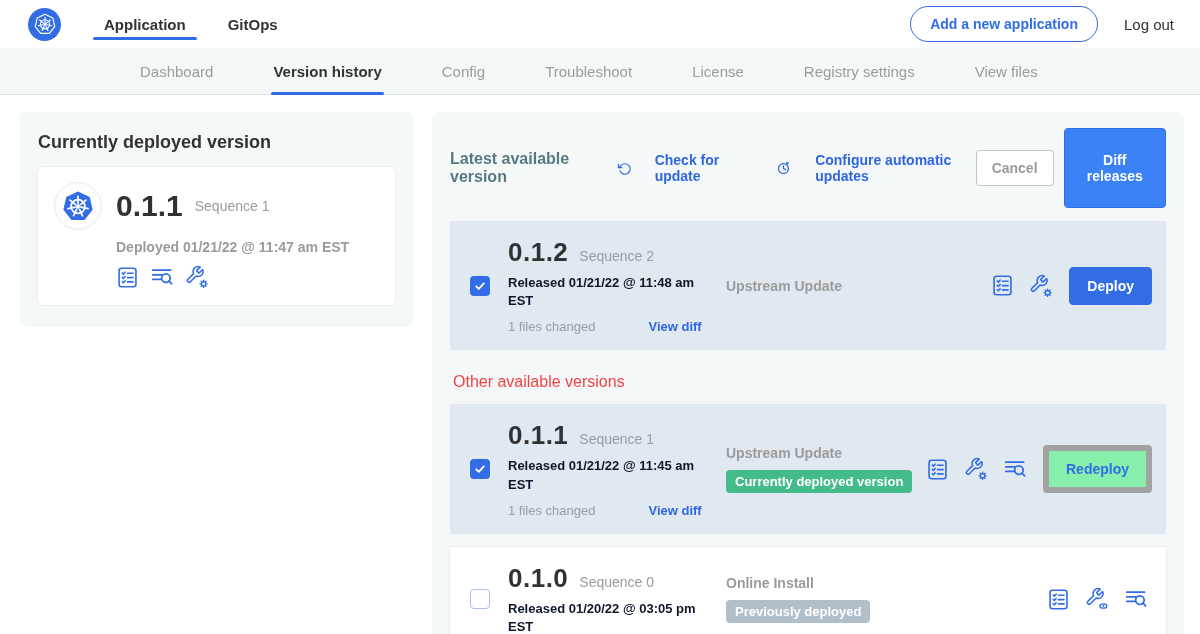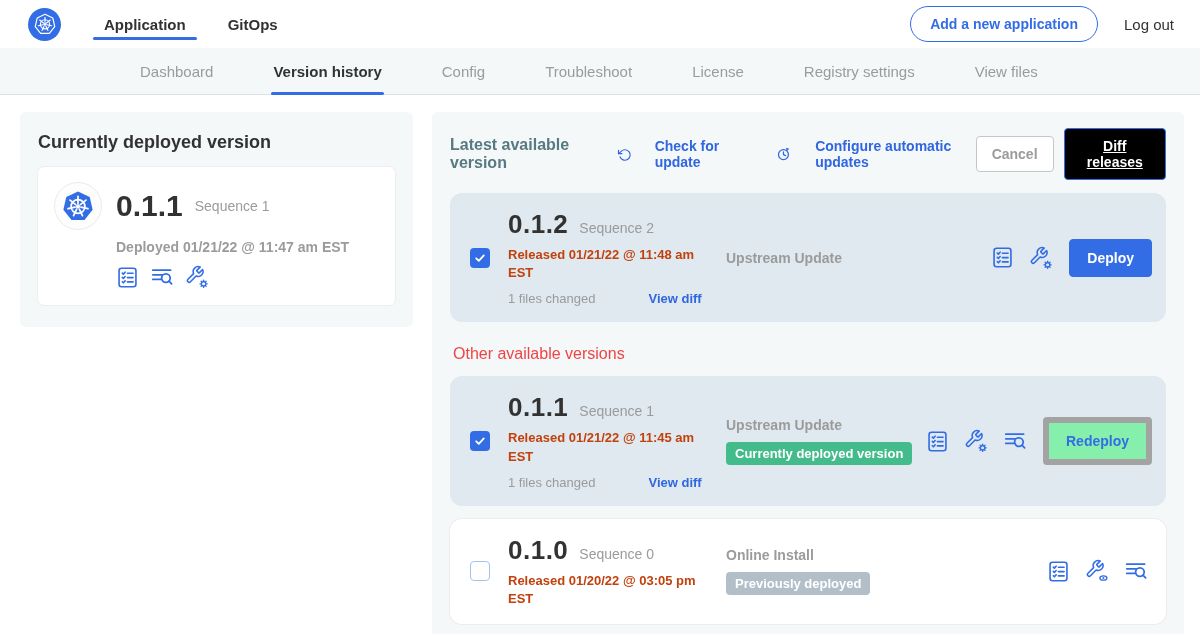--- a/index.html
+++ b/index.html
@@ -64,35 +64,35 @@
   .panel-head { display:flex; align-items:center; }
   .panel-title { font-size:16px; font-weight:700; color:#577981; }
   .head-link { display:flex; align-items:center; gap:24px; color:#3066e0; font-size:14px; font-weight:700; cursor:pointer; }
   .head-link.first { margin-left:14px; }
   .head-link.second { margin-left:28px; }
   .cancel-btn {
     margin-left:auto; background:#fff; border:1px solid #c3c7c9; color:#9b9b9b; cursor:pointer;
     font-family:inherit; font-weight:700; font-size:14px; padding:9px 15px; border-radius:4px;
   }
   .diff-btn {
-    margin-left:10px; background:#000000; border:1px solid #326de6; color:#fff; cursor:pointer;
-    font-family:inherit; font-weight:700; font-size:14px; padding:9px 15px; border-radius:4px;text-decoration:underline;
-  }
-  
-  .vrow { display:flex; align-items:center; border-radius:12px; padding:16px 14px; margin-top:13px; }
+    margin-left:10px; background:#3b82f6; border:1px solid #326de6; color:#fff; cursor:pointer;
+    font-family:inherit; font-weight:700; font-size:14px; padding:23px 15px; border-radius:4px;
+  }
+  
+  .vrow { display:flex; align-items:center; border-radius:2px; padding:16px 14px; margin-top:13px; }
   .vrow.selected { background:#dfe9ef; }
   .vrow.plain { background:#fff; box-shadow:0 0 0 1px #ececec; }
   .checkbox { width:20px; height:20px; border-radius:4px; margin:0 18px 0 6px; flex-shrink:0; cursor:pointer; }
   .checkbox.checked { background:#326de6; display:flex; align-items:center; justify-content:center; }
   .checkbox.unchecked { background:#fff; border:1px solid #a7c0f0; }
   .vinfo { width:214px; flex-shrink:0; }
   .vline { display:flex; align-items:baseline; }
   .vnum { font-size:26px; font-weight:700; color:#323232; letter-spacing:0.5px; }
   .vseq { font-size:14px; color:#9b9b9b; margin-left:11px; }
-  .vreleased { font-size:13px; font-weight:700; color:#c2410c; margin-top:6px; line-height:1.4; max-width:190px; }
+  .vreleased { font-size:13px; font-weight:700; color:#0f172a; margin-top:6px; line-height:1.4; max-width:190px; }
   .vfiles-line { margin-top:9px; font-size:13px; color:#9b9b9b; display:flex; align-items:baseline;gap:41px; }
   .viewdiff { color:#3066e0; font-weight:700; margin-left:12px; cursor:pointer; }
   .vmid { flex:1; padding-left:4px; }
   .vsource { font-size:14px; font-weight:700; color:#9b9b9b; }
   .badge {
     display:inline-block; margin-top:9px; padding:4px 9px; border-radius:4px;
     color:#fff; font-size:13px; font-weight:700;
   }
   .badge--green { background:#44bb8a; }
   .badge--gray  { background:#b3bfc8; }

